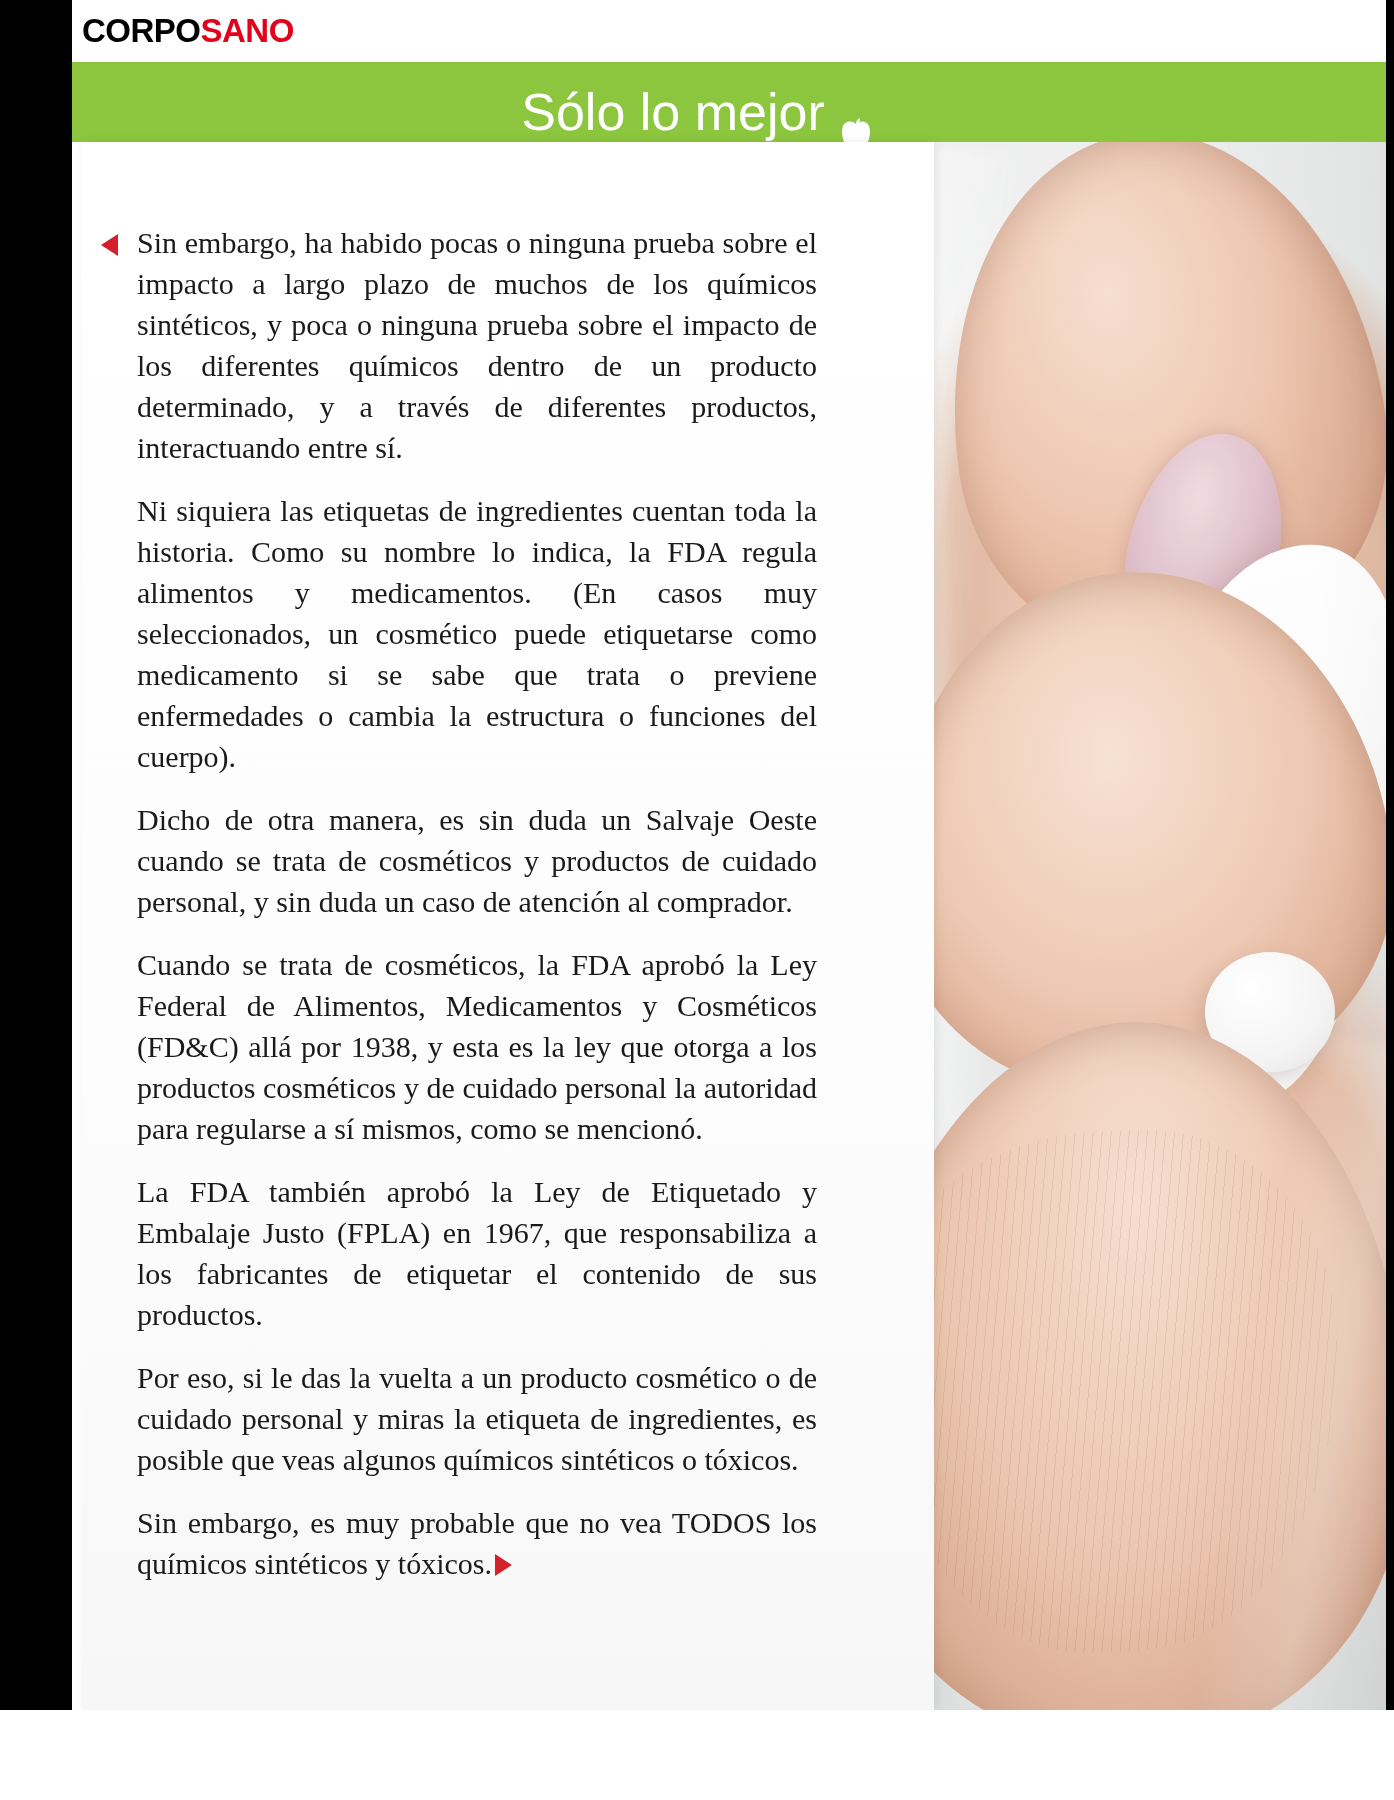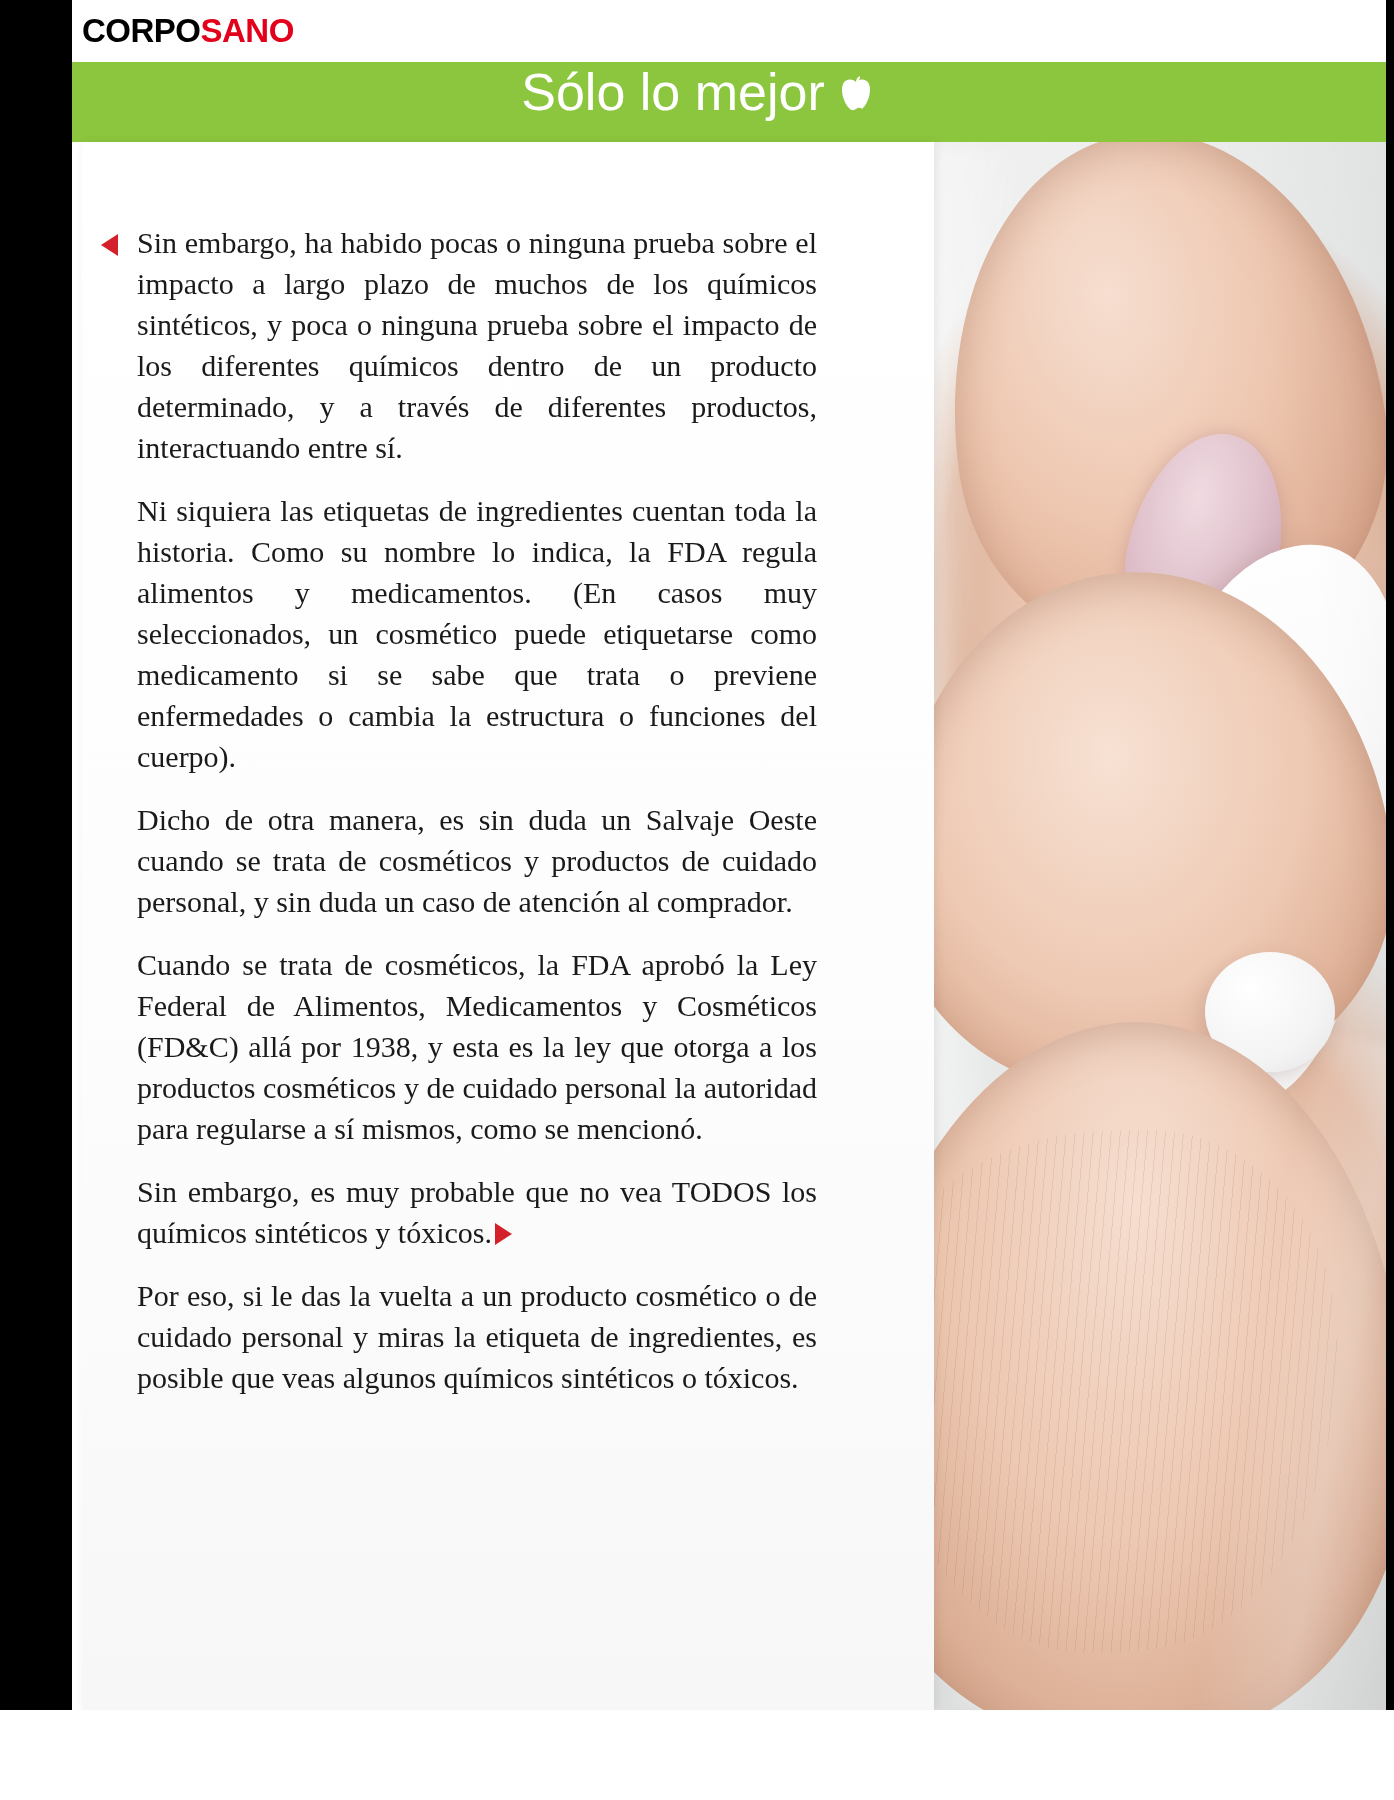--- a/index.html
+++ b/index.html
@@ -73,21 +73,21 @@
     height: 80px;
     background: #8cc63e;
   }
   .band-title {
     position: absolute;
     left: 0;
     top: 62px;
     width: 1394px;
     height: 80px;
     display: flex;
-    align-items: flex-start;
+    align-items: flex-end;
     justify-content: center;
     color: #ffffff;
     font-family: "Liberation Sans", sans-serif;
     font-weight: normal;
     font-size: 52px;
     letter-spacing: 0px;
     gap: 14px;
   }
   .apple-icon {
     display: inline-block;
@@ -301,24 +301,27 @@
       <p class="para">
         <span>Ni siquiera las etiquetas de ingredientes cuentan toda la historia. Como su nombre lo indica, la FDA regula alimentos y medicamentos. (En casos muy seleccionados, un cosmético puede etiquetarse como medicamento si se sabe que trata o previene enfermedades o cambia la estructura o funciones del cuerpo).</span>
       </p>
       <p class="para">
         <span>Dicho de otra manera, es sin duda un Salvaje Oeste cuando se trata de cosméticos y productos de cuidado personal, y sin duda un caso de atención al comprador.</span>
       </p>
       <p class="para">
         <span>Cuando se trata de cosméticos, la FDA aprobó la Ley Federal de Alimentos, Medicamentos y Cosméticos (FD&amp;C) allá por 1938, y esta es la ley que otorga a los productos cosméticos y de cuidado personal la autoridad para regularse a sí mismos, como se mencionó.</span>
       </p>
       <p class="para">
+        <span>La FDA también aprobó la Ley de Etiquetado y Embalaje Justo (FPLA) en 1967, que responsabiliza a los fabricantes de etiquetar el contenido de sus productos.</span>
+      </p>
+      <p class="para">
+        <span>Por eso, si le das la vuelta a un producto cosmético o de cuidado personal y miras la etiqueta de ingredientes, es posible que veas algunos químicos sintéticos o tóxicos.</span>
+      </p>
+      <p class="para">
         <span>Sin embargo, es muy probable que no vea TODOS los químicos sintéticos y tóxicos.</span><span class="tri-right"></span>
-      </p>
-      <p class="para">
-        <span>Por eso, si le das la vuelta a un producto cosmético o de cuidado personal y miras la etiqueta de ingredientes, es posible que veas algunos químicos sintéticos o tóxicos.</span>
       </p>
     </div>
   </div>
 
   <div class="left-strip"></div>
   <div class="right-strip"></div>
 
   <div class="footer">
     
     

